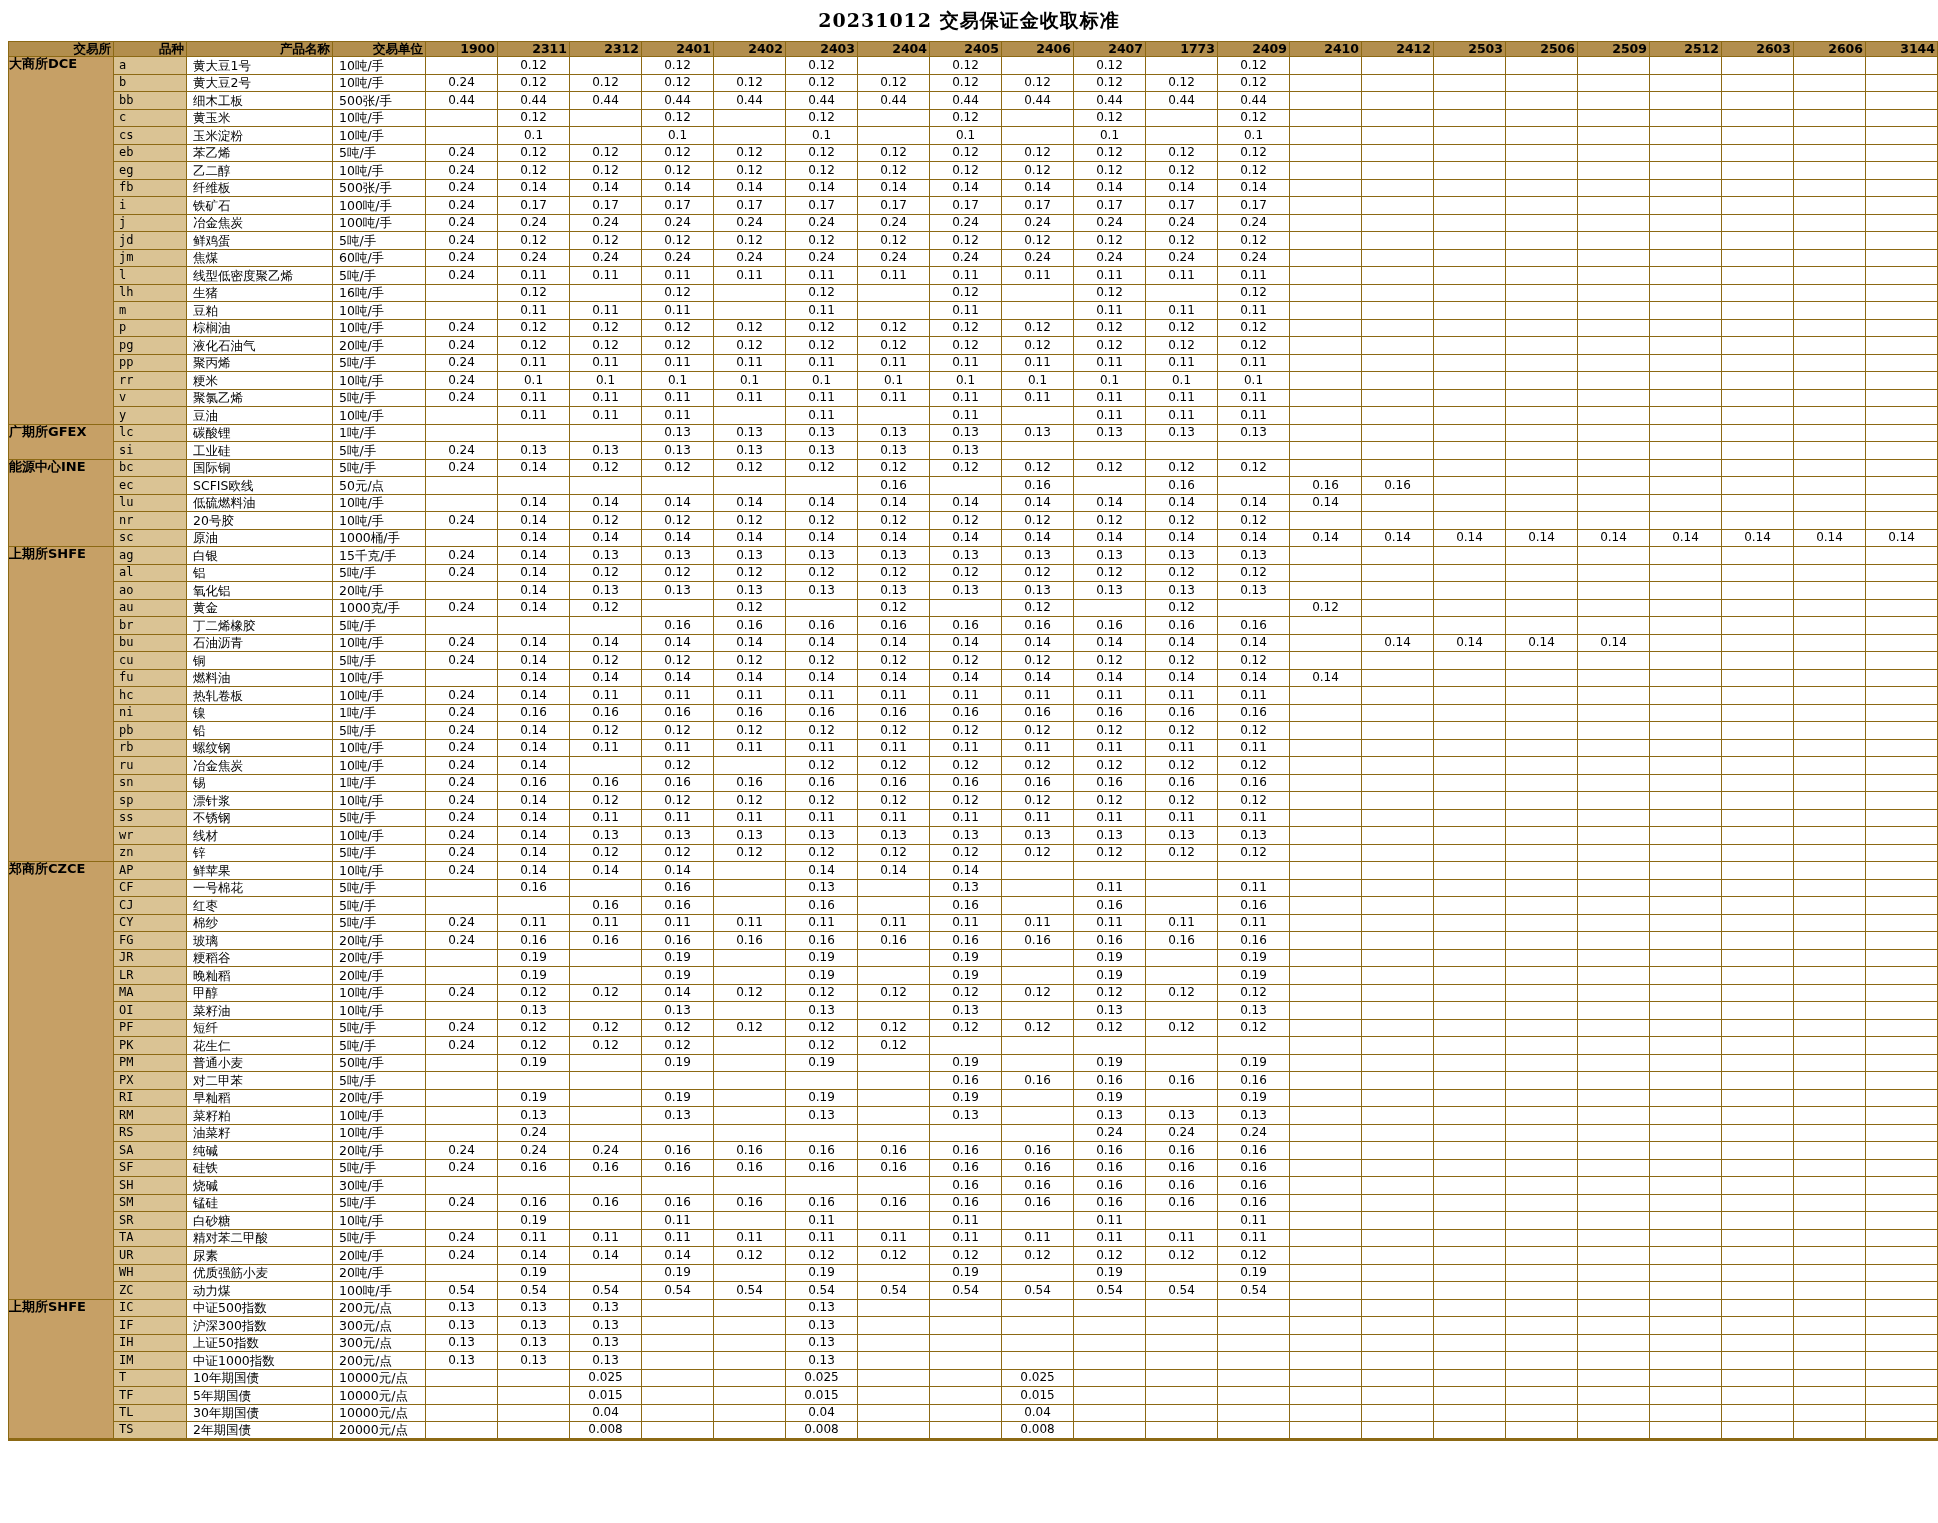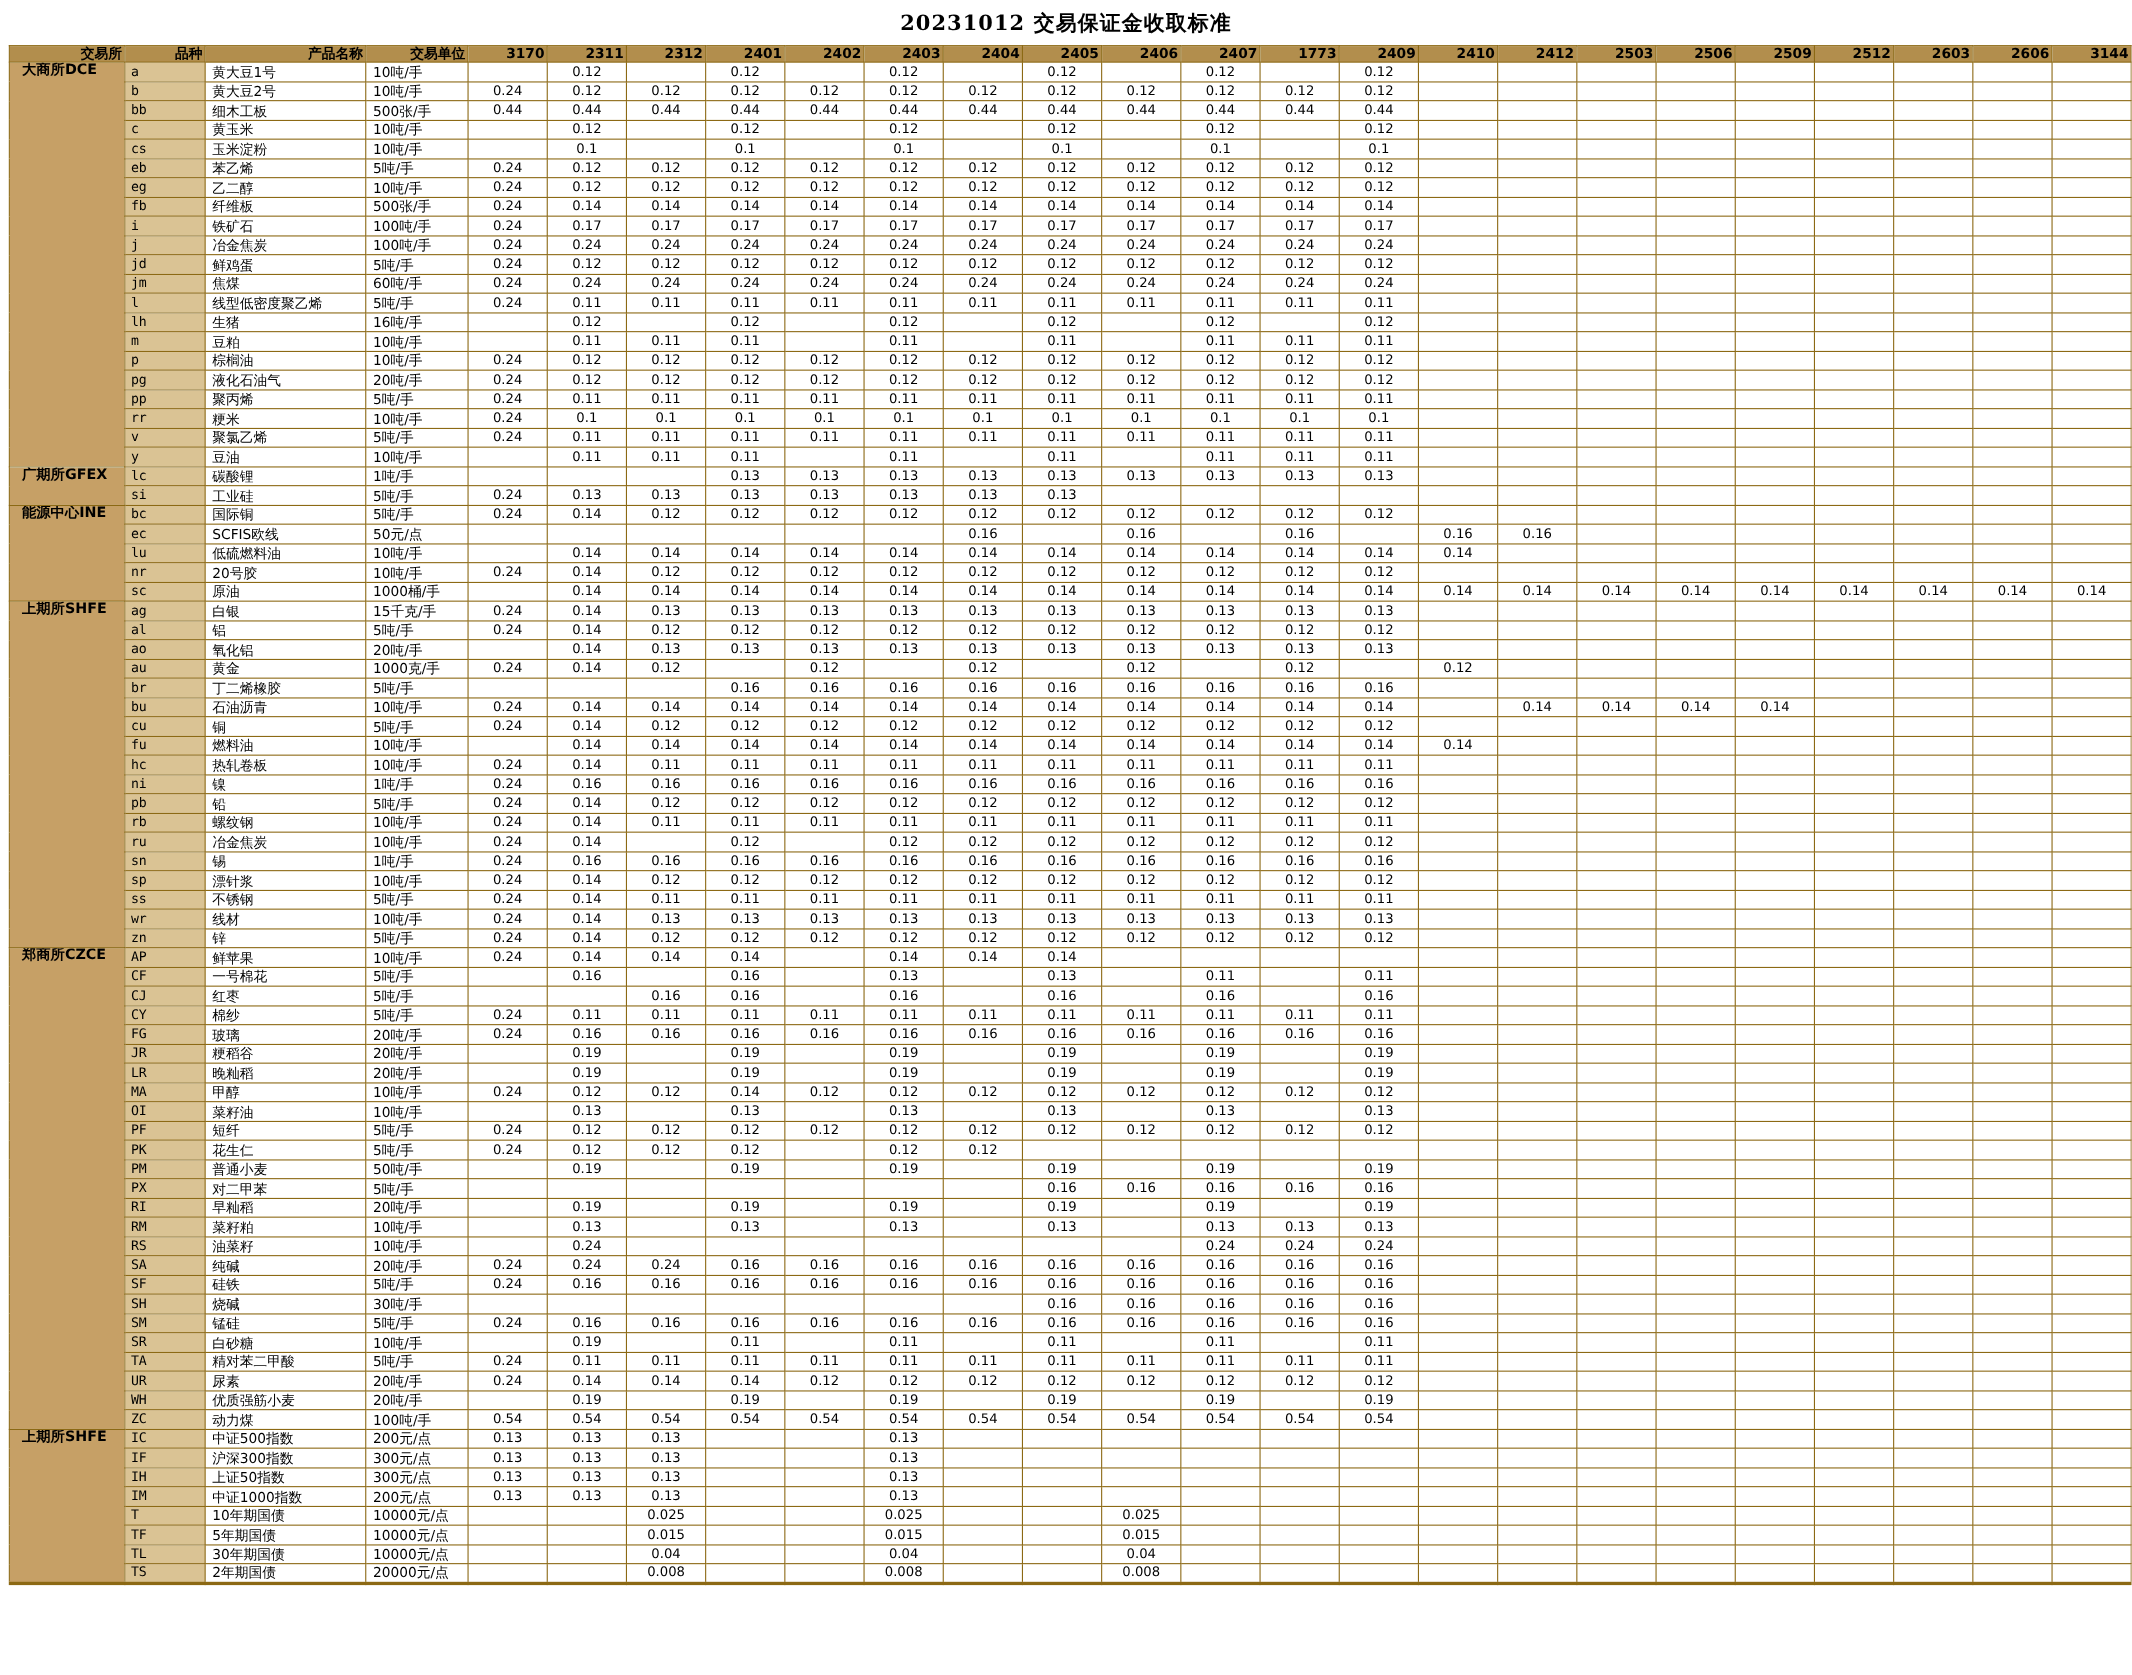--- a/index.html
+++ b/index.html
@@ -12,21 +12,21 @@
   .page{position:relative;width:1938px;height:1523px;overflow:hidden;background:var(--page-bg);}
   .title{position:absolute;top:8px;left:0;width:100%;text-align:center;
          font-family:"DejaVu Serif","Liberation Serif",serif;
          font-size:19px;font-weight:bold;letter-spacing:1px;}
   table.grid{position:absolute;top:41px;left:8px;border-collapse:collapse;table-layout:fixed;
              border-bottom:3px solid var(--line);}
   .grid th,.grid td{border:1px solid var(--line);padding:0 2px;overflow:hidden;white-space:nowrap;
                     font-size:12px;height:17.5px;line-height:1.05;}
   .grid thead th{background:var(--header-bg);font-weight:bold;text-align:right;height:15px;font-size:12.5px;}
   td.exch{background:var(--exchange-bg);font-weight:bold;vertical-align:top;text-align:left;
-          padding-left:11px;font-size:13px;}
+          padding-left:0;font-size:13px;}
   td.code{background:var(--variety-bg);text-align:left;padding-left:5px;
           font-family:"DejaVu Sans Mono","Liberation Mono",monospace;font-size:12px;}
   td.prod{background:#fff;text-align:left;padding-left:6px;font-size:12.5px;}
   td.unit{background:#fff;text-align:left;padding-left:6px;font-size:12.5px;}
   td.val{background:#fff;text-align:center;font-size:12px;}
 </style>
 </head>
 <body>
 
 <div class="page">
@@ -58,21 +58,21 @@
         <col style="width: 72px;">
         <col style="width: 72px;">
         <col style="width: 72px;">
       </colgroup>
     <thead>
         <tr>
           <th>交易所</th>
           <th>品种</th>
           <th>产品名称</th>
           <th>交易单位</th>
-          <th>3170</th>
+          <th>1900</th>
           <th>2311</th>
           <th>2312</th>
           <th>2401</th>
           <th>2402</th>
           <th>2403</th>
           <th>2404</th>
           <th>2405</th>
           <th>2406</th>
           <th>2407</th>
           <th>1773</th>

